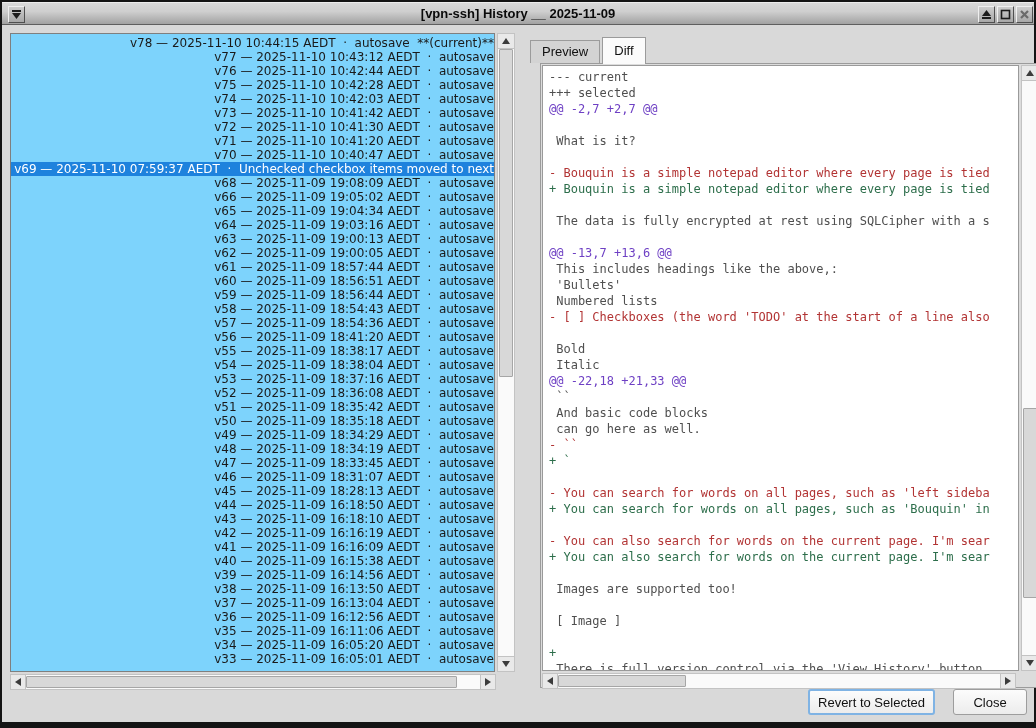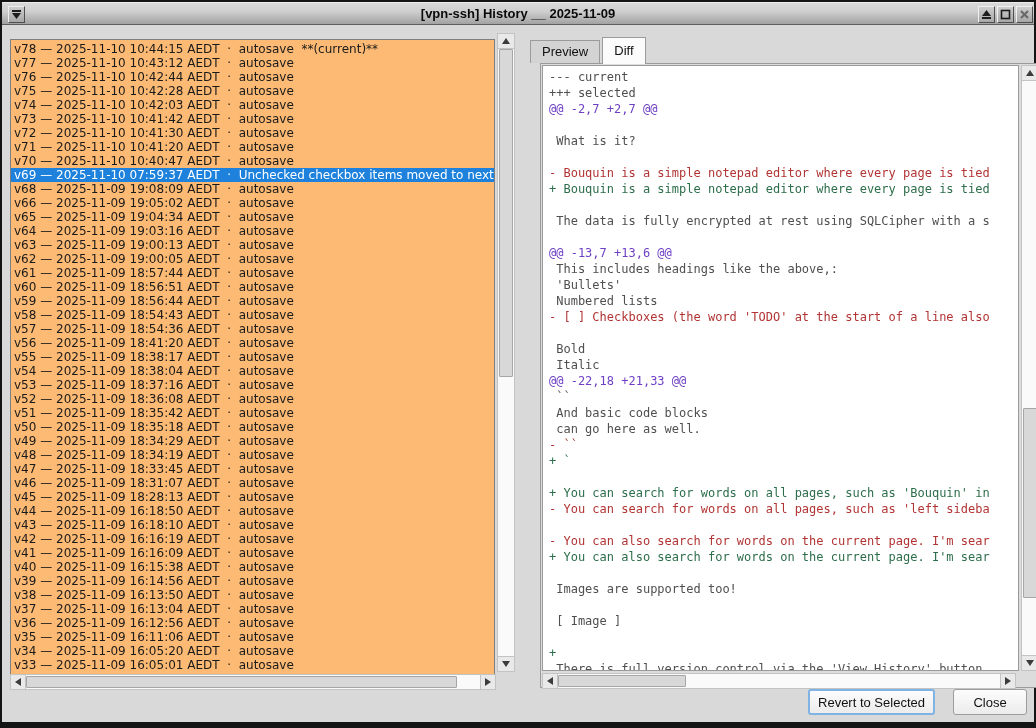--- a/index.html
+++ b/index.html
@@ -26,24 +26,24 @@
     position:absolute;top:3px;width:17px;height:17px;
     background:linear-gradient(#cdcdcd,#a8a8a8);
     border-top:1px solid #efefef;border-left:1px solid #efefef;
     border-right:1px solid #4f4f4f;border-bottom:1px solid #4f4f4f;
     display:flex;align-items:center;justify-content:center;
   }
   .tb-btn svg{display:block;}
 
   
   .listbox{
-    position:absolute;left:8px;top:37px;width:485px;height:639px;
-    background:#fdba74;border:1px solid #7f7f7f;
+    position:absolute;left:8px;top:31px;width:485px;height:639px;
+    background:#7dd3fc;border:1px solid #7f7f7f;
     overflow:hidden;padding-top:2px;
-    font-family:"DejaVu Sans",sans-serif;font-size:12px;color:#1a1a1a;
+    font-family:"DejaVu Sans",sans-serif;font-size:12px;color:#1a1a1a;text-align:right;
   }
   .row{height:14px;line-height:14px;white-space:pre;padding-left:3px;overflow:hidden;}
   .row.sel{background:var(--selection,#1e82dd);color:var(--selection-text,#ffffff);}
 
   
   .vsb,.hsb{position:absolute;background:#f3f3f3;border:1px solid #c3c3c3;}
   .sb-arrow{position:absolute;display:flex;align-items:center;justify-content:center;background:#e9e9e9;}
   .vsb .sb-arrow{left:0;width:16px;height:15px;}
   .hsb .sb-arrow{top:0;height:14px;width:15px;}
   .vsb .sb-arrow.up{top:0;border-bottom:1px solid #c3c3c3;}
@@ -242,22 +242,22 @@
           <div class="dl ctx"> </div>
           <div class="dl ctx"> Bold</div>
           <div class="dl ctx"> Italic</div>
           <div class="dl hunk">@@ -22,18 +21,33 @@</div>
           <div class="dl ctx"> ``</div>
           <div class="dl ctx"> And basic code blocks</div>
           <div class="dl ctx"> can go here as well.</div>
           <div class="dl del">- ``</div>
           <div class="dl add">+ `</div>
           <div class="dl ctx"> </div>
+          <div class="dl del">- You can search for words on all pages, such as 'left sideba</div>
           <div class="dl add">+ You can search for words on all pages, such as 'Bouquin' in</div>
-          <div class="dl del">- You can search for words on all pages, such as 'left sideba</div>
           <div class="dl ctx"> </div>
           <div class="dl del">- You can also search for words on the current page. I'm sear</div>
           <div class="dl add">+ You can also search for words on the current page. I'm sear</div>
           <div class="dl ctx"> </div>
           <div class="dl ctx"> Images are supported too!</div>
           <div class="dl ctx"> </div>
           <div class="dl ctx"> [ Image ]</div>
           <div class="dl ctx"> </div>
           <div class="dl add">+</div>
           <div class="dl ctx"> There is full version control via the 'View History' button</div>

